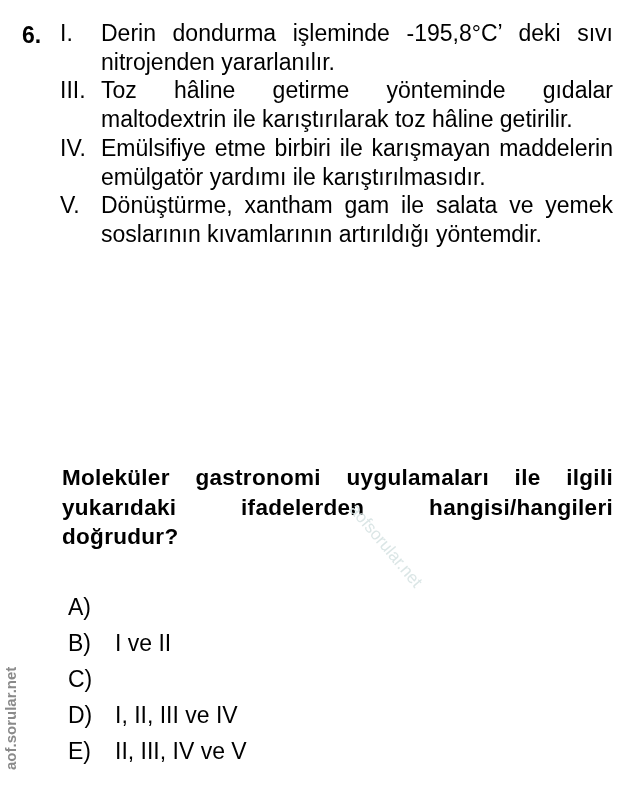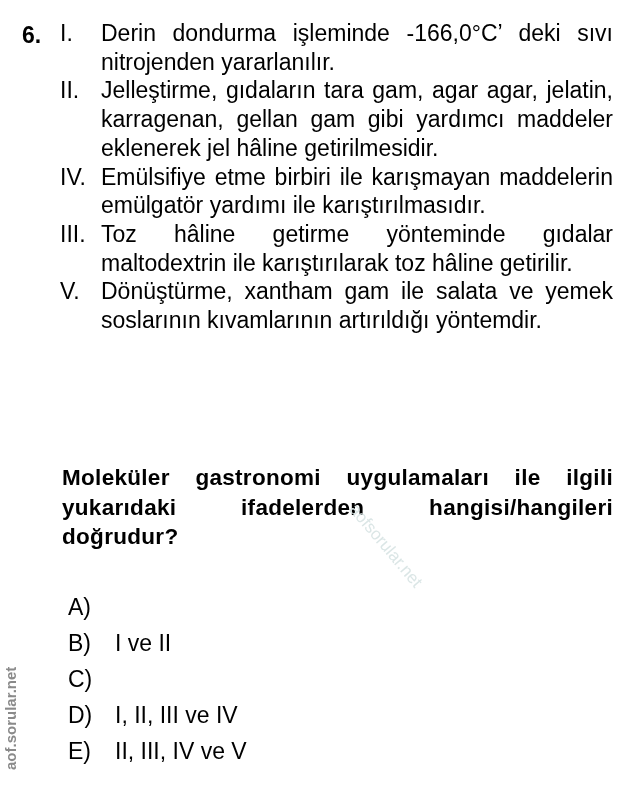--- a/index.html
+++ b/index.html
@@ -33,33 +33,29 @@
   }
 </style>
 </head>
 <body>
 
 <div class="qnum">6.</div>
 
 <div class="items">
   <div class="item">
     <span class="roman">I.</span>
-    <span class="itext">Derin dondurma işleminde -166,0°C’ deki sıvı nitrojenden yararlanılır.</span>
+    <span class="itext">Derin dondurma işleminde -195,8°C’ deki sıvı nitrojenden yararlanılır.</span>
   </div>
   <div class="item">
-    <span class="roman">II.</span>
-    <span class="itext">Jelleştirme, gıdaların tara gam, agar agar, jelatin, karragenan, gellan gam gibi yardımcı maddeler eklenerek jel hâline getirilmesidir.</span>
+    <span class="roman">III.</span>
+    <span class="itext">Toz hâline getirme yönteminde gıdalar maltodextrin ile karıştırılarak toz hâline getirilir.</span>
   </div>
   <div class="item">
     <span class="roman">IV.</span>
     <span class="itext">Emülsifiye etme birbiri ile karışmayan maddelerin emülgatör yardımı ile karıştırılmasıdır.</span>
-  </div>
-  <div class="item">
-    <span class="roman">III.</span>
-    <span class="itext">Toz hâline getirme yönteminde gıdalar maltodextrin ile karıştırılarak toz hâline getirilir.</span>
   </div>
   <div class="item">
     <span class="roman">V.</span>
     <span class="itext">Dönüştürme, xantham gam ile salata ve yemek soslarının kıvamlarının artırıldığı yöntemdir.</span>
   </div>
 </div>
 
 <div class="question">Moleküler gastronomi uygulamaları ile ilgili yukarıdaki ifadelerden hangisi/hangileri doğrudur?</div>
 
 <div class="options">

